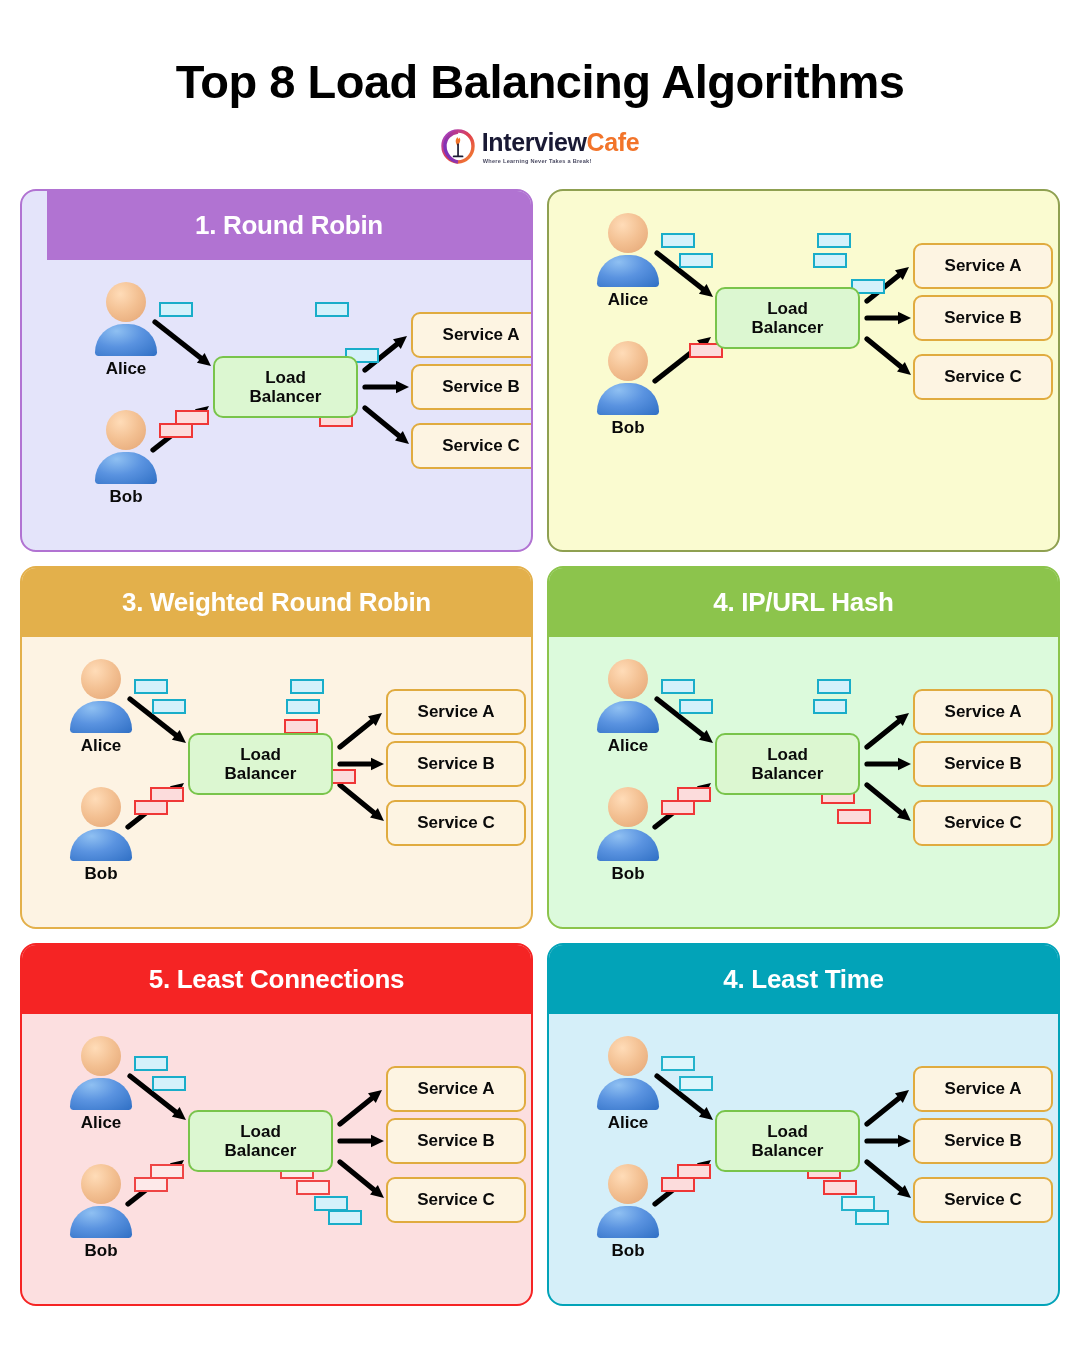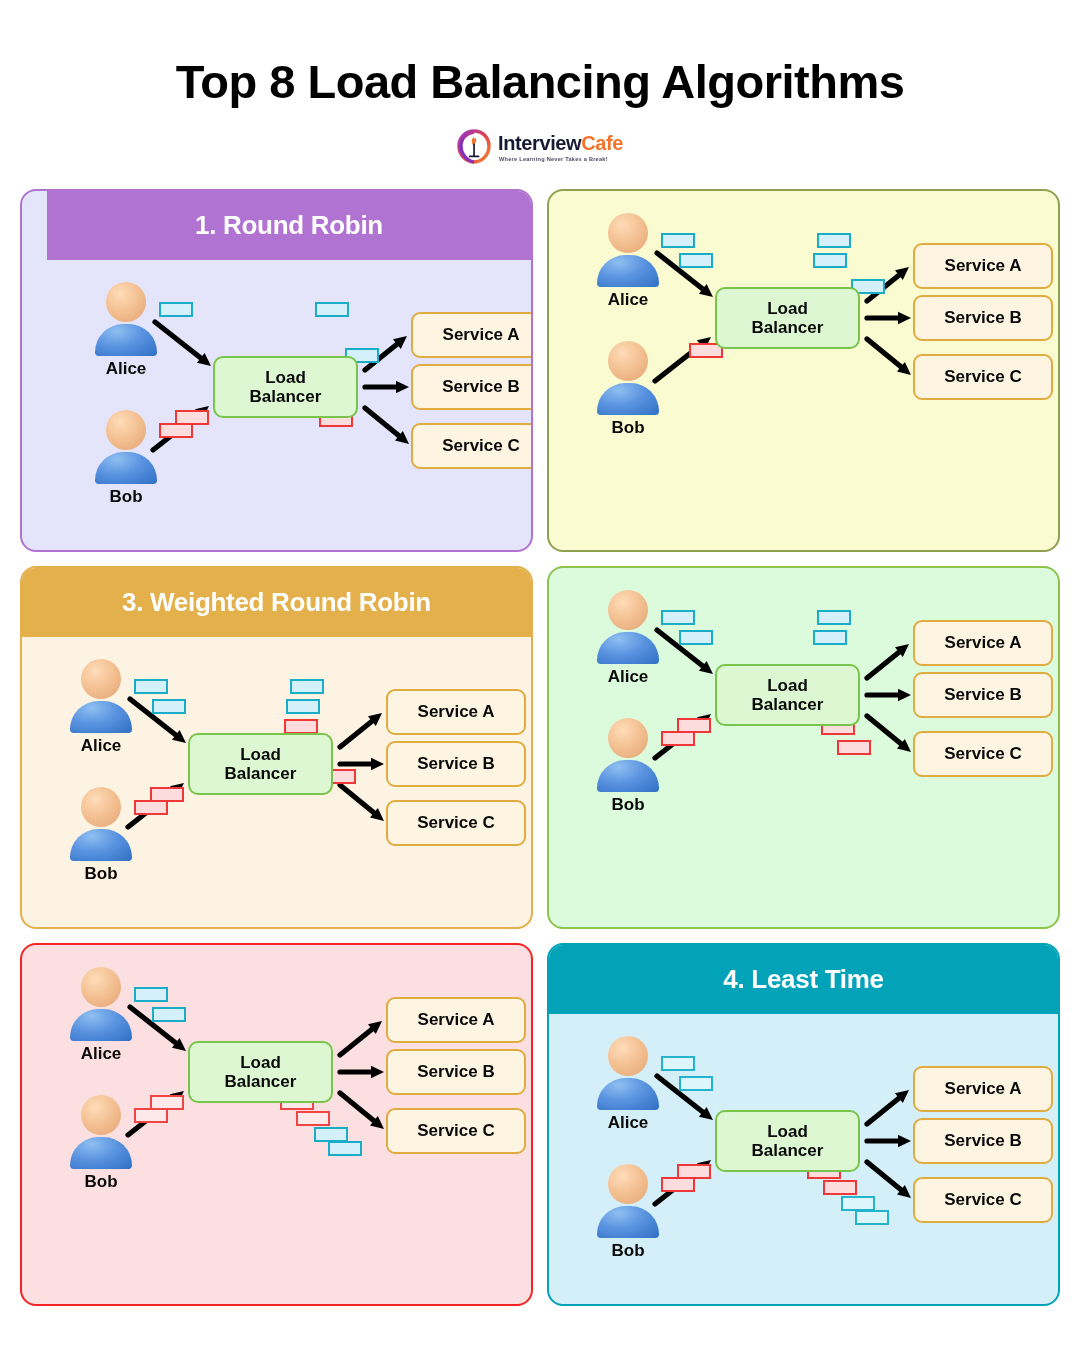--- a/index.html
+++ b/index.html
@@ -20,21 +20,21 @@
     color: #000;
     padding-top: 57px;
     line-height: 1.05;
   }
   .brand {
     display: flex; align-items: center; justify-content: center;
     gap: 7px; margin-top: 21px; height: 40px;
   }
   .brand-mark { position: relative; width: 34px; height: 36px; flex: none; }
   .brand-text { display: flex; flex-direction: column; justify-content: center; }
-  .brand-words { font-size: 20px; font-weight: 800; letter-spacing: -0.4px; line-height: 1; }
+  .brand-words { font-size: 25px; font-weight: 800; letter-spacing: -0.4px; line-height: 1; }
   .bw-a { color: #191934; }
   .bw-b { color: #f2742a; }
   .brand-tag {
     font-size: 5.6px; font-weight: 700; color: #4b4b63;
     letter-spacing: 0.25px; margin-top: 3px; padding-left: 1px;
   }
 
   
   .grid {
     margin-top: 22px;
@@ -341,20 +341,21 @@
           <div class="svc-box" style="left:364px;top:104px;">
             <span>Service B</span>
             </div>
           <div class="svc-box" style="left:364px;top:163px;">
             <span>Service C</span>
             </div>
         </div>
       </div>
     </div>
     <div class="panel" style="border-color:#8cc44c;background:#dcfadc;">
+      <div class="panel-head" style="background:#8cc44c;">4. IP/URL Hash</div>
       <div class="panel-body">
         <div class="diagram">
           <div class="avatar" style="left:48px;top:22px;">
       <div class="av-head"></div>
       <div class="av-body"></div>
       <div class="av-name">Alice</div>
     </div>
           <div class="avatar" style="left:48px;top:150px;">
       <div class="av-head"></div>
       <div class="av-body"></div>
@@ -407,20 +408,21 @@
           <div class="svc-box" style="left:364px;top:104px;">
             <span>Service B</span>
             </div>
           <div class="svc-box" style="left:364px;top:163px;">
             <span>Service C</span>
             </div>
         </div>
       </div>
     </div>
     <div class="panel" style="border-color:#f52424;background:#fcdfe0;">
+      <div class="panel-head" style="background:#f52424;">5. Least Connections</div>
       <div class="panel-body">
         <div class="diagram">
           <div class="avatar" style="left:48px;top:22px;">
       <div class="av-head"></div>
       <div class="av-body"></div>
       <div class="av-name">Alice</div>
     </div>
           <div class="avatar" style="left:48px;top:150px;">
       <div class="av-head"></div>
       <div class="av-body"></div>

